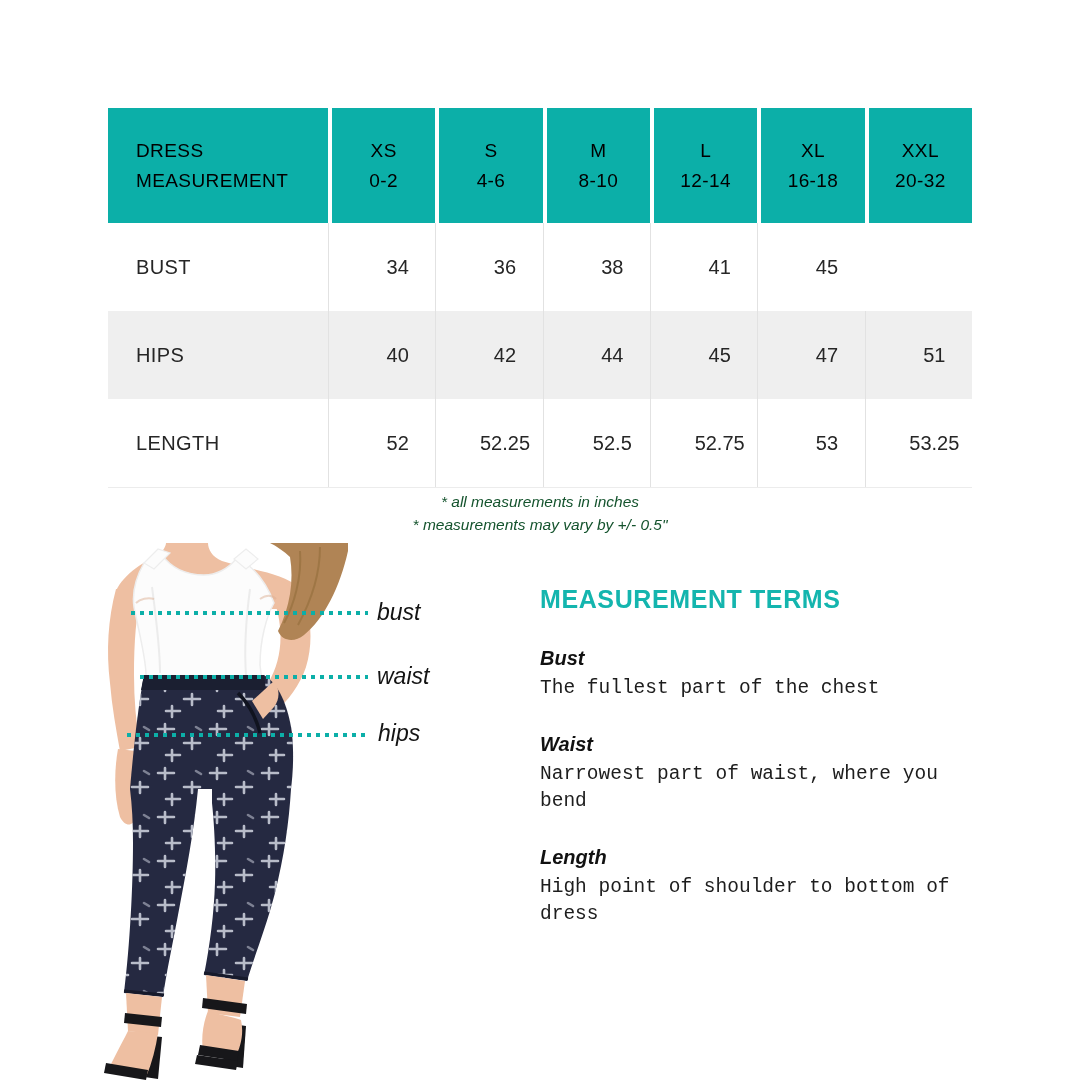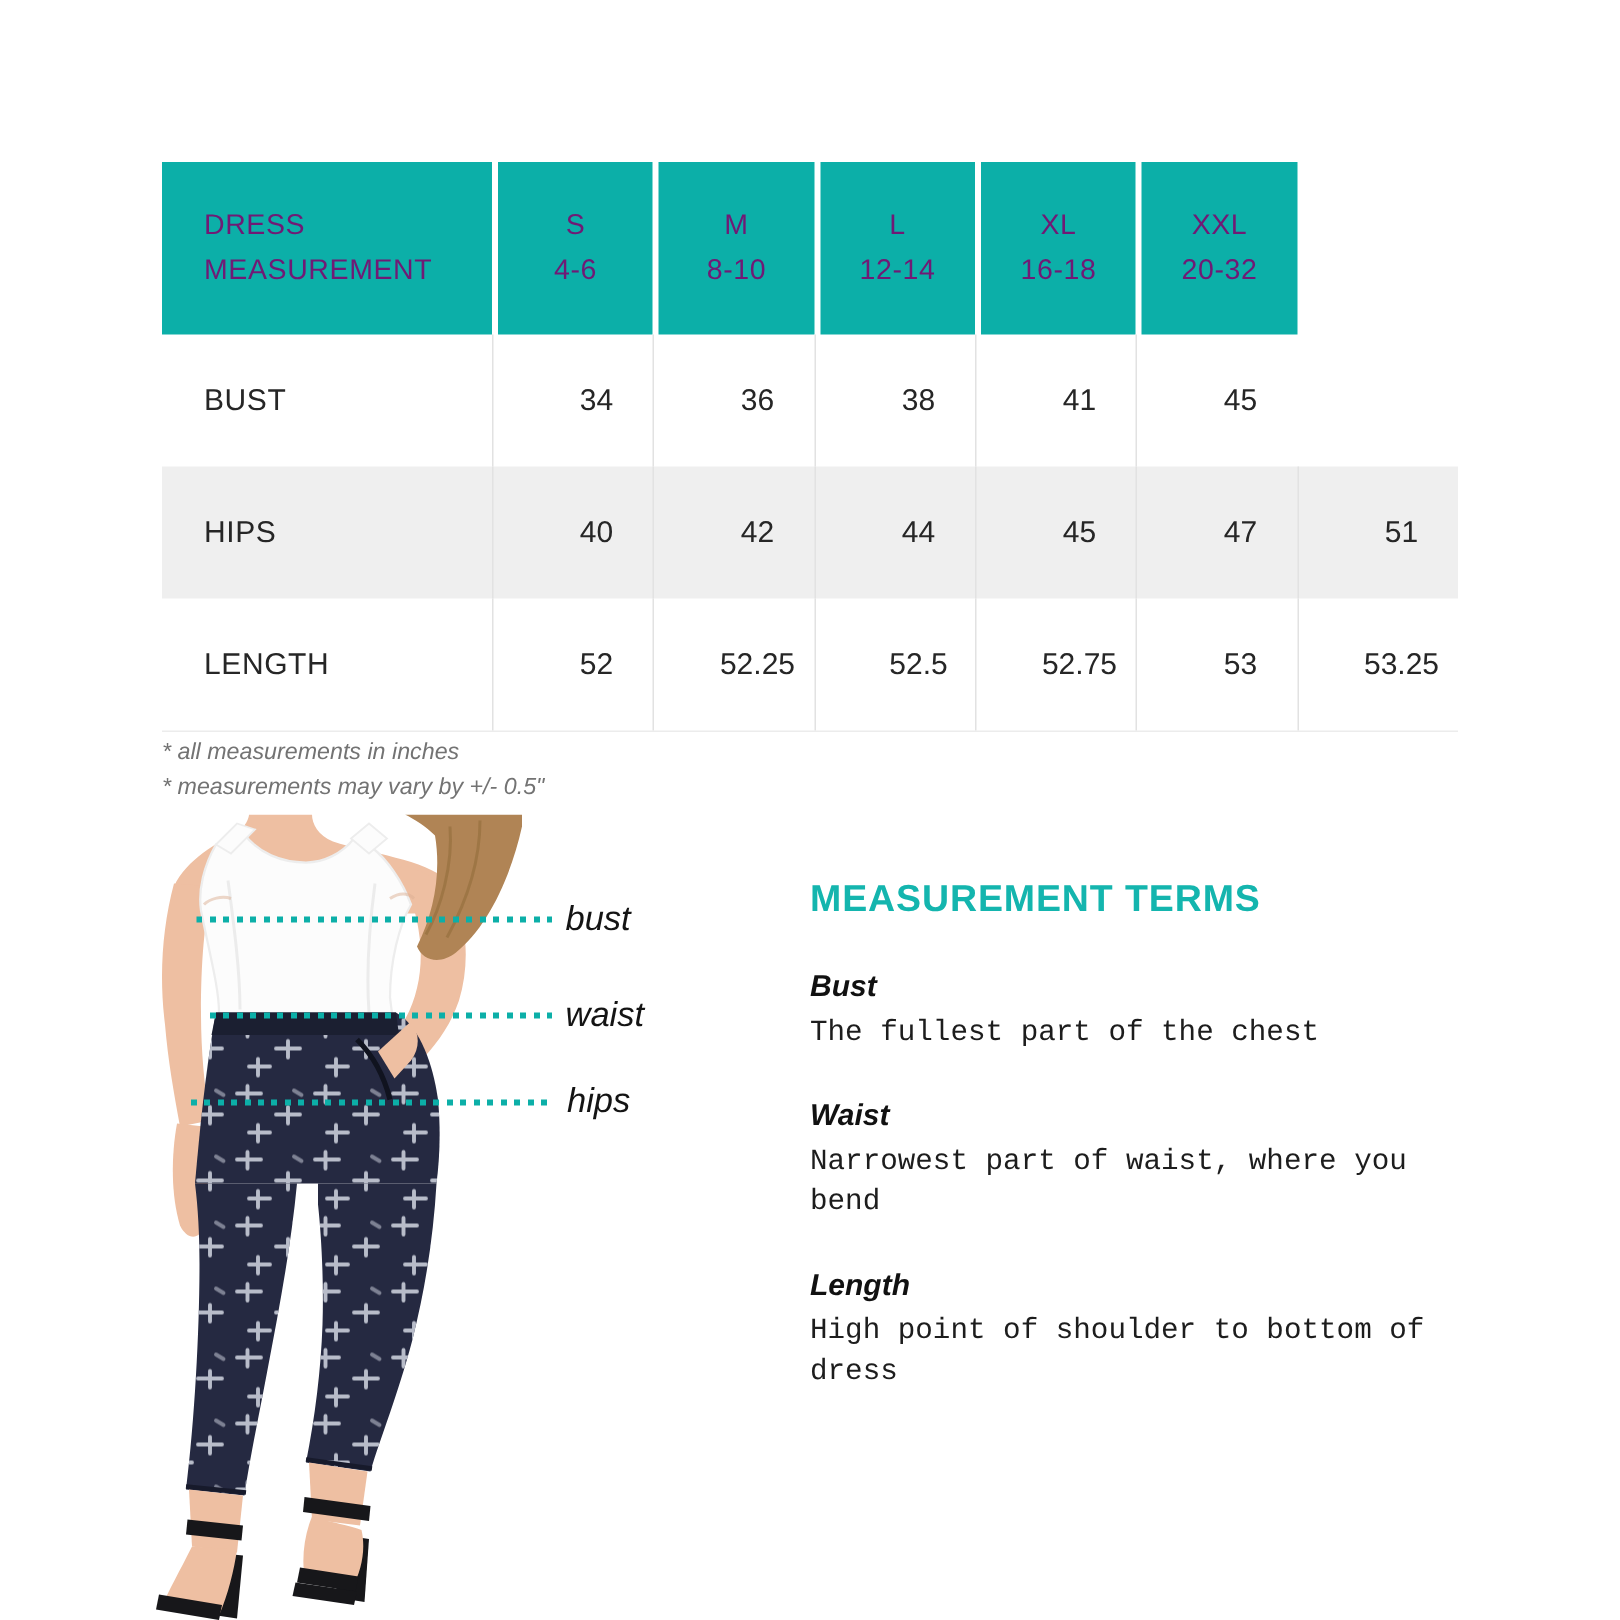--- a/index.html
+++ b/index.html
@@ -18,37 +18,37 @@
   *{margin:0;padding:0;box-sizing:border-box;}
   html,body{background:#ffffff;}
   .canvas{
     position:relative;width:1080px;height:1080px;background:#ffffff;overflow:hidden;
     font-family:"Liberation Sans", sans-serif;color:var(--ink);
   }
   
   .size-chart{position:absolute;left:108px;top:108px;width:864px;}
   .hrow{display:grid;grid-template-columns:220px repeat(6,1fr);column-gap:4px;}
   .th{
-    background:var(--accent);color:#701a75;height:115px;
+    background:var(--accent);color:#000000;height:115px;
     display:flex;flex-direction:column;justify-content:center;align-items:center;
     font-size:19px;line-height:30px;letter-spacing:.4px;font-weight:400;
   }
   .th.corner{align-items:flex-start;padding-left:28px;padding-right:30px;}
   .tbody{border-bottom:1px solid #ececec;}
   .brow{display:grid;grid-template-columns:220px repeat(6,1fr);height:88px;}
   .brow.alt{background:var(--alt-row);}
   .bcell{
     display:flex;align-items:center;justify-content:center;
     font-size:20px;color:var(--ink);height:100%;padding-left:31px;
   }
   .bcell:not(:first-child){border-left:1px solid var(--sep);}
   .bcell.rowlabel{justify-content:flex-start;padding-left:28px;letter-spacing:.4px;}
   .footnotes{
-    position:absolute;left:108px;top:490px;width:864px;text-align:left;
-    font-style:italic;font-size:15.5px;line-height:23px;color:#737373;
+    position:absolute;left:108px;top:490px;width:864px;text-align:center;
+    font-style:italic;font-size:15.5px;line-height:23px;color:#14532d;
   }
   
   .model{position:absolute;left:100px;top:543px;width:248px;height:537px;}
   .model svg{display:block;width:100%;height:100%;}
   .dotline{
     position:absolute;height:4px;
     background:repeating-linear-gradient(90deg,var(--accent) 0 4px,transparent 4px 9px);
   }
   .dot-bust{left:131px;top:611px;width:237px;}
   .dot-waist{left:140px;top:675px;width:228px;}
@@ -71,20 +71,24 @@
 </style>
 </head>
 <body>
 
 <div class="canvas">
 
   <section class="size-chart">
     <div class="hrow">
       <div class="th corner">
         <span>DRESS MEASUREMENT</span>
+      </div>
+      <div class="th">
+        <span>XS</span>
+        <span>0-2</span>
       </div>
       <div class="th">
         <span>S</span>
         <span>4-6</span>
       </div>
       <div class="th">
         <span>M</span>
         <span>8-10</span>
       </div>
       <div class="th">

